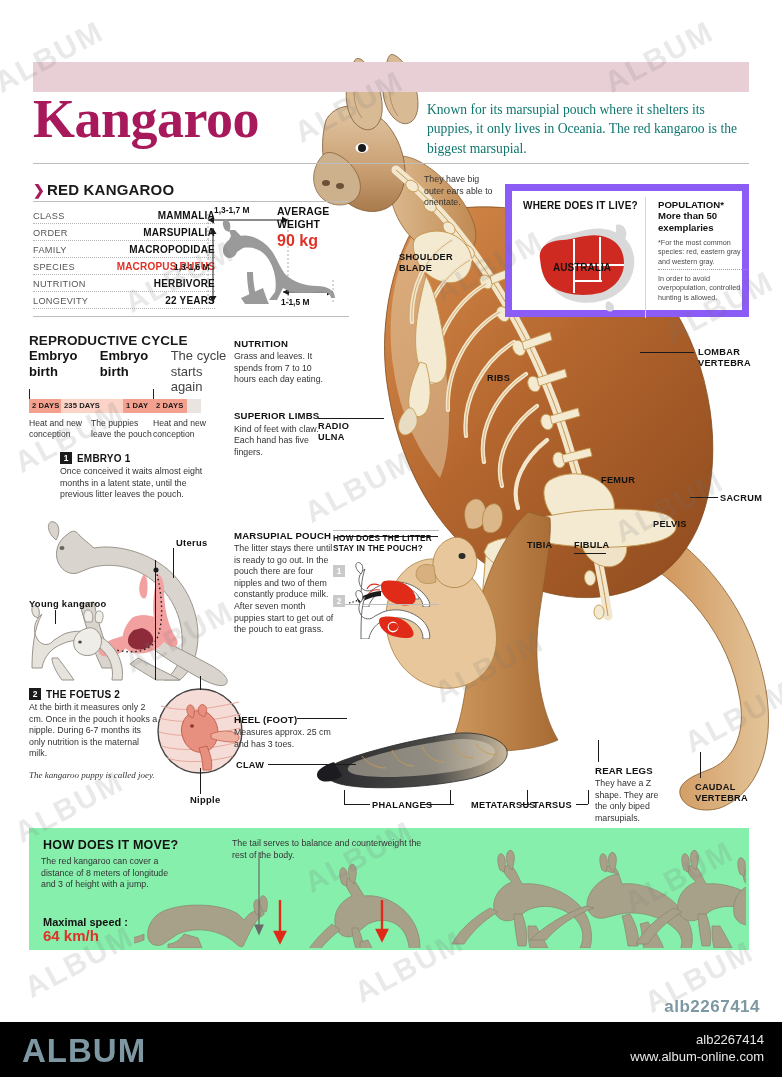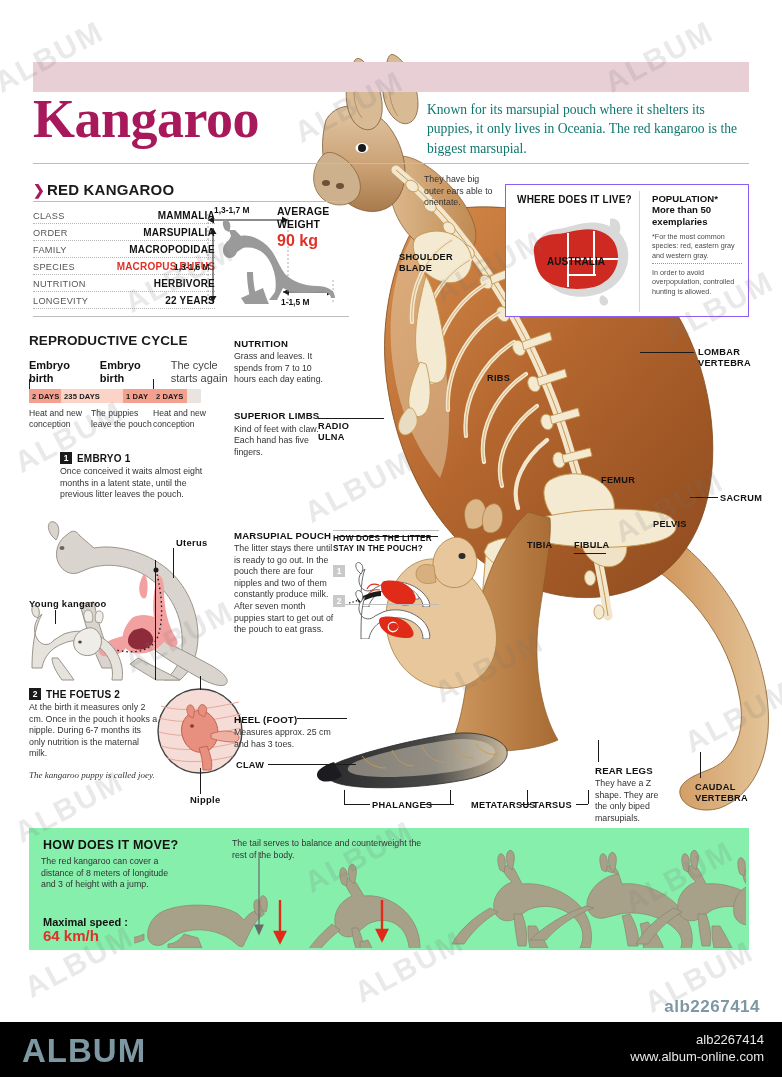--- a/index.html
+++ b/index.html
@@ -57,21 +57,21 @@
   .facts .v { font-size:10px; font-weight:bold; color:#111; letter-spacing:0.2px; }
   .facts .v.red { color:#e03127; }
   .dimlbl { position:absolute; font-size:8.4px; font-weight:bold; color:#111; white-space:nowrap; }
   .avgwt { position:absolute; left:277px; top:205px; width:70px; }
   .avgwt .l { font-size:10.5px; font-weight:bold; color:#111; line-height:1.22; letter-spacing:0.2px;}
   .avgwt .n { font-size:16px; font-weight:bold; color:#e03127; margin-top:1px; }
 
   
   .repro { position:absolute; left:29px; top:333px; width:200px; }
   .repro h3 { font-size:13.5px; font-weight:bold; color:#1a1a1a; letter-spacing:0.1px; }
-  .cyc-top { display:flex; margin-top:11px; font-size:11px; line-height:1.2;gap:16px; }
+  .cyc-top { display:flex; font-size:13px; line-height:1.2;gap:16px; }
   .cyc-top .c { font-weight:bold; color:#111; }
   .cyc-top .c.light { font-weight:normal; color:#444; }
   .bar { position:relative; height:14px; margin-top:4px; display:flex; align-items:center; }
   .seg { height:14px; background:#f4a08e; display:flex; align-items:center; }
   .seg span { font-size:7.6px; font-weight:bold; color:#1a1a1a; padding-left:3px; letter-spacing:0.1px; }
   .seg.pale { background:#fbd3c7; }
   .seg.fade { background:#e9e4e0; }
   .tick { position:absolute; top:-10px; width:1px; height:10px; background:#222; }
   .cyc-bot { display:flex; margin-top:5px; font-size:8.6px; line-height:1.25; color:#333; }
 
@@ -86,21 +86,21 @@
 
   .body-text { font-size:8.8px; line-height:1.32; color:#333; }
   .blk-title { font-size:9.6px; font-weight:bold; color:#111; letter-spacing:0.2px; }
 
   
   .callout { position:absolute; }
 
   
   .wbox {
     position:absolute; left:505px; top:184px; width:244px; height:133px;
-    border:1px solid #8b5cf6; background:#fff;
+    border:7px solid #8b5cf6; background:#fff;
   }
   .wbox .divider { position:absolute; left:133px; top:6px; width:1px; height:121px; background:#d5d5d5; }
   .wbox h4 { position:absolute; left:11px; top:9px; font-size:10px; font-weight:bold; color:#111; letter-spacing:0.2px;}
   .pop { position:absolute; left:146px; top:8px; width:90px; }
   .pop .t { font-size:9.6px; font-weight:bold; color:#111; }
   .pop .b { font-size:9.6px; font-weight:bold; color:#111; line-height:1.25; }
   .pop .f { font-size:7.2px; color:#4a4a4a; line-height:1.3; margin-top:4px; }
   .dotrule { border-top:1px dotted #9a9a9a; margin:3px 0; }
 
   

